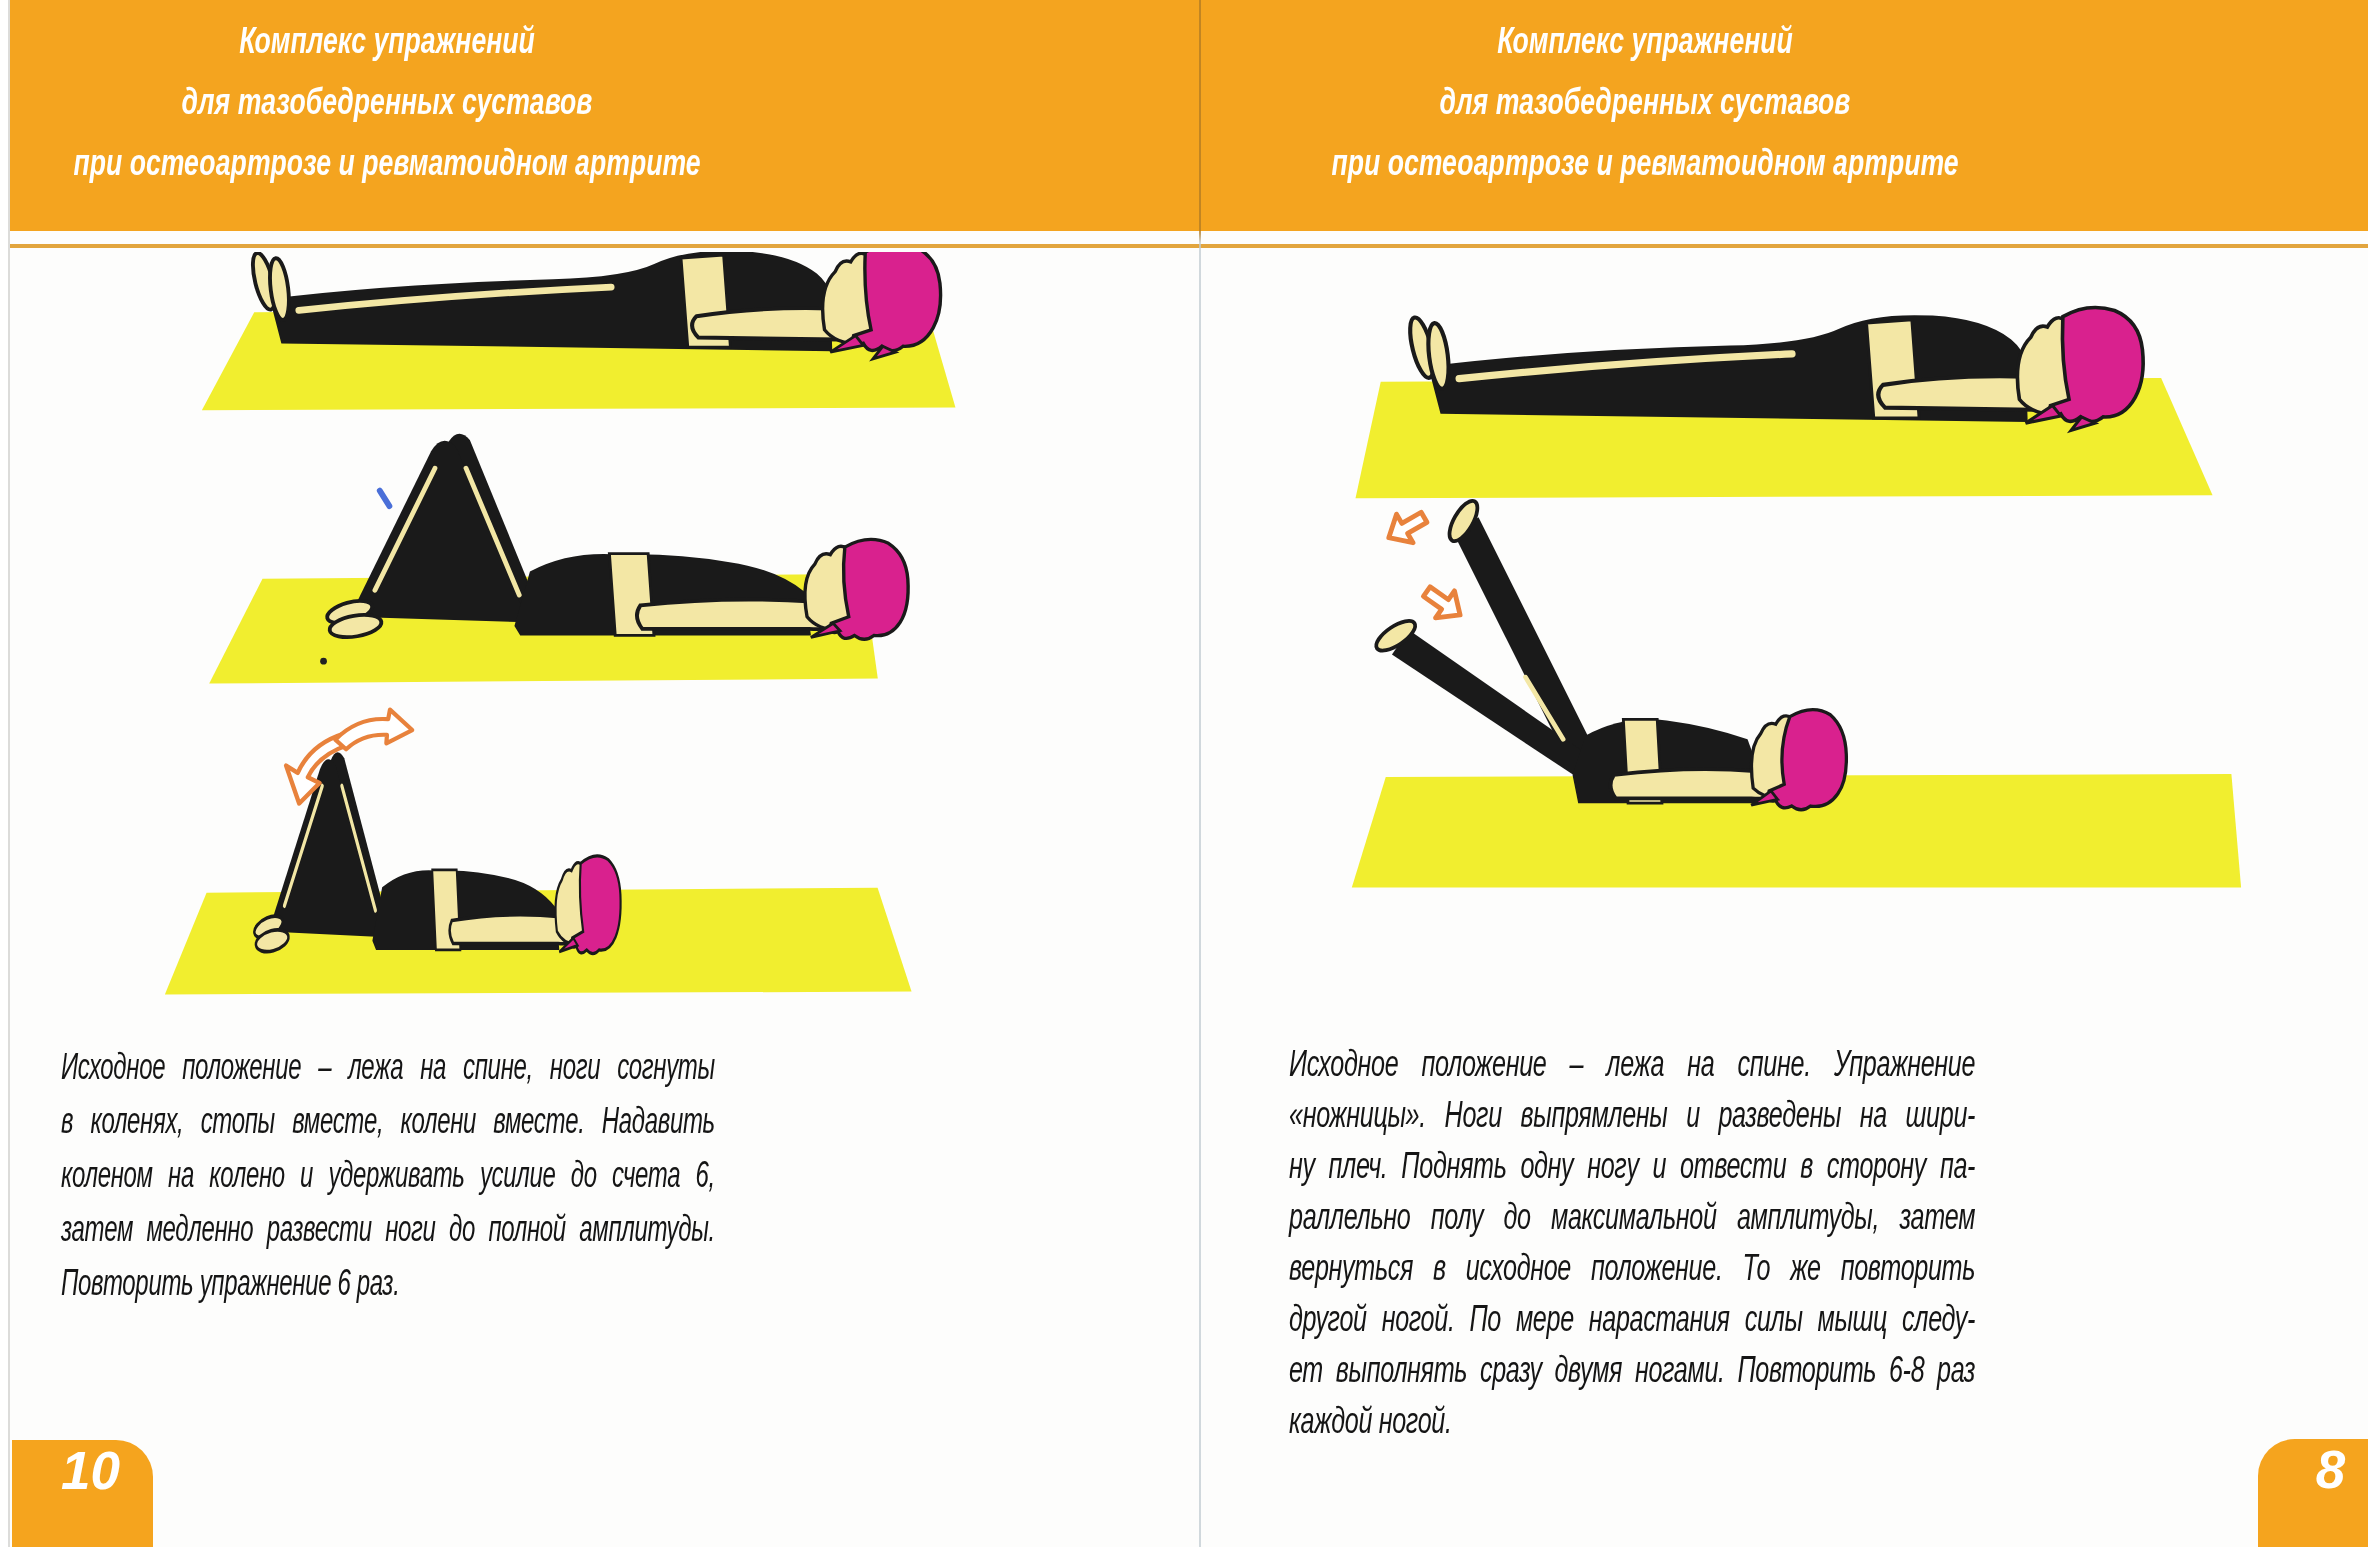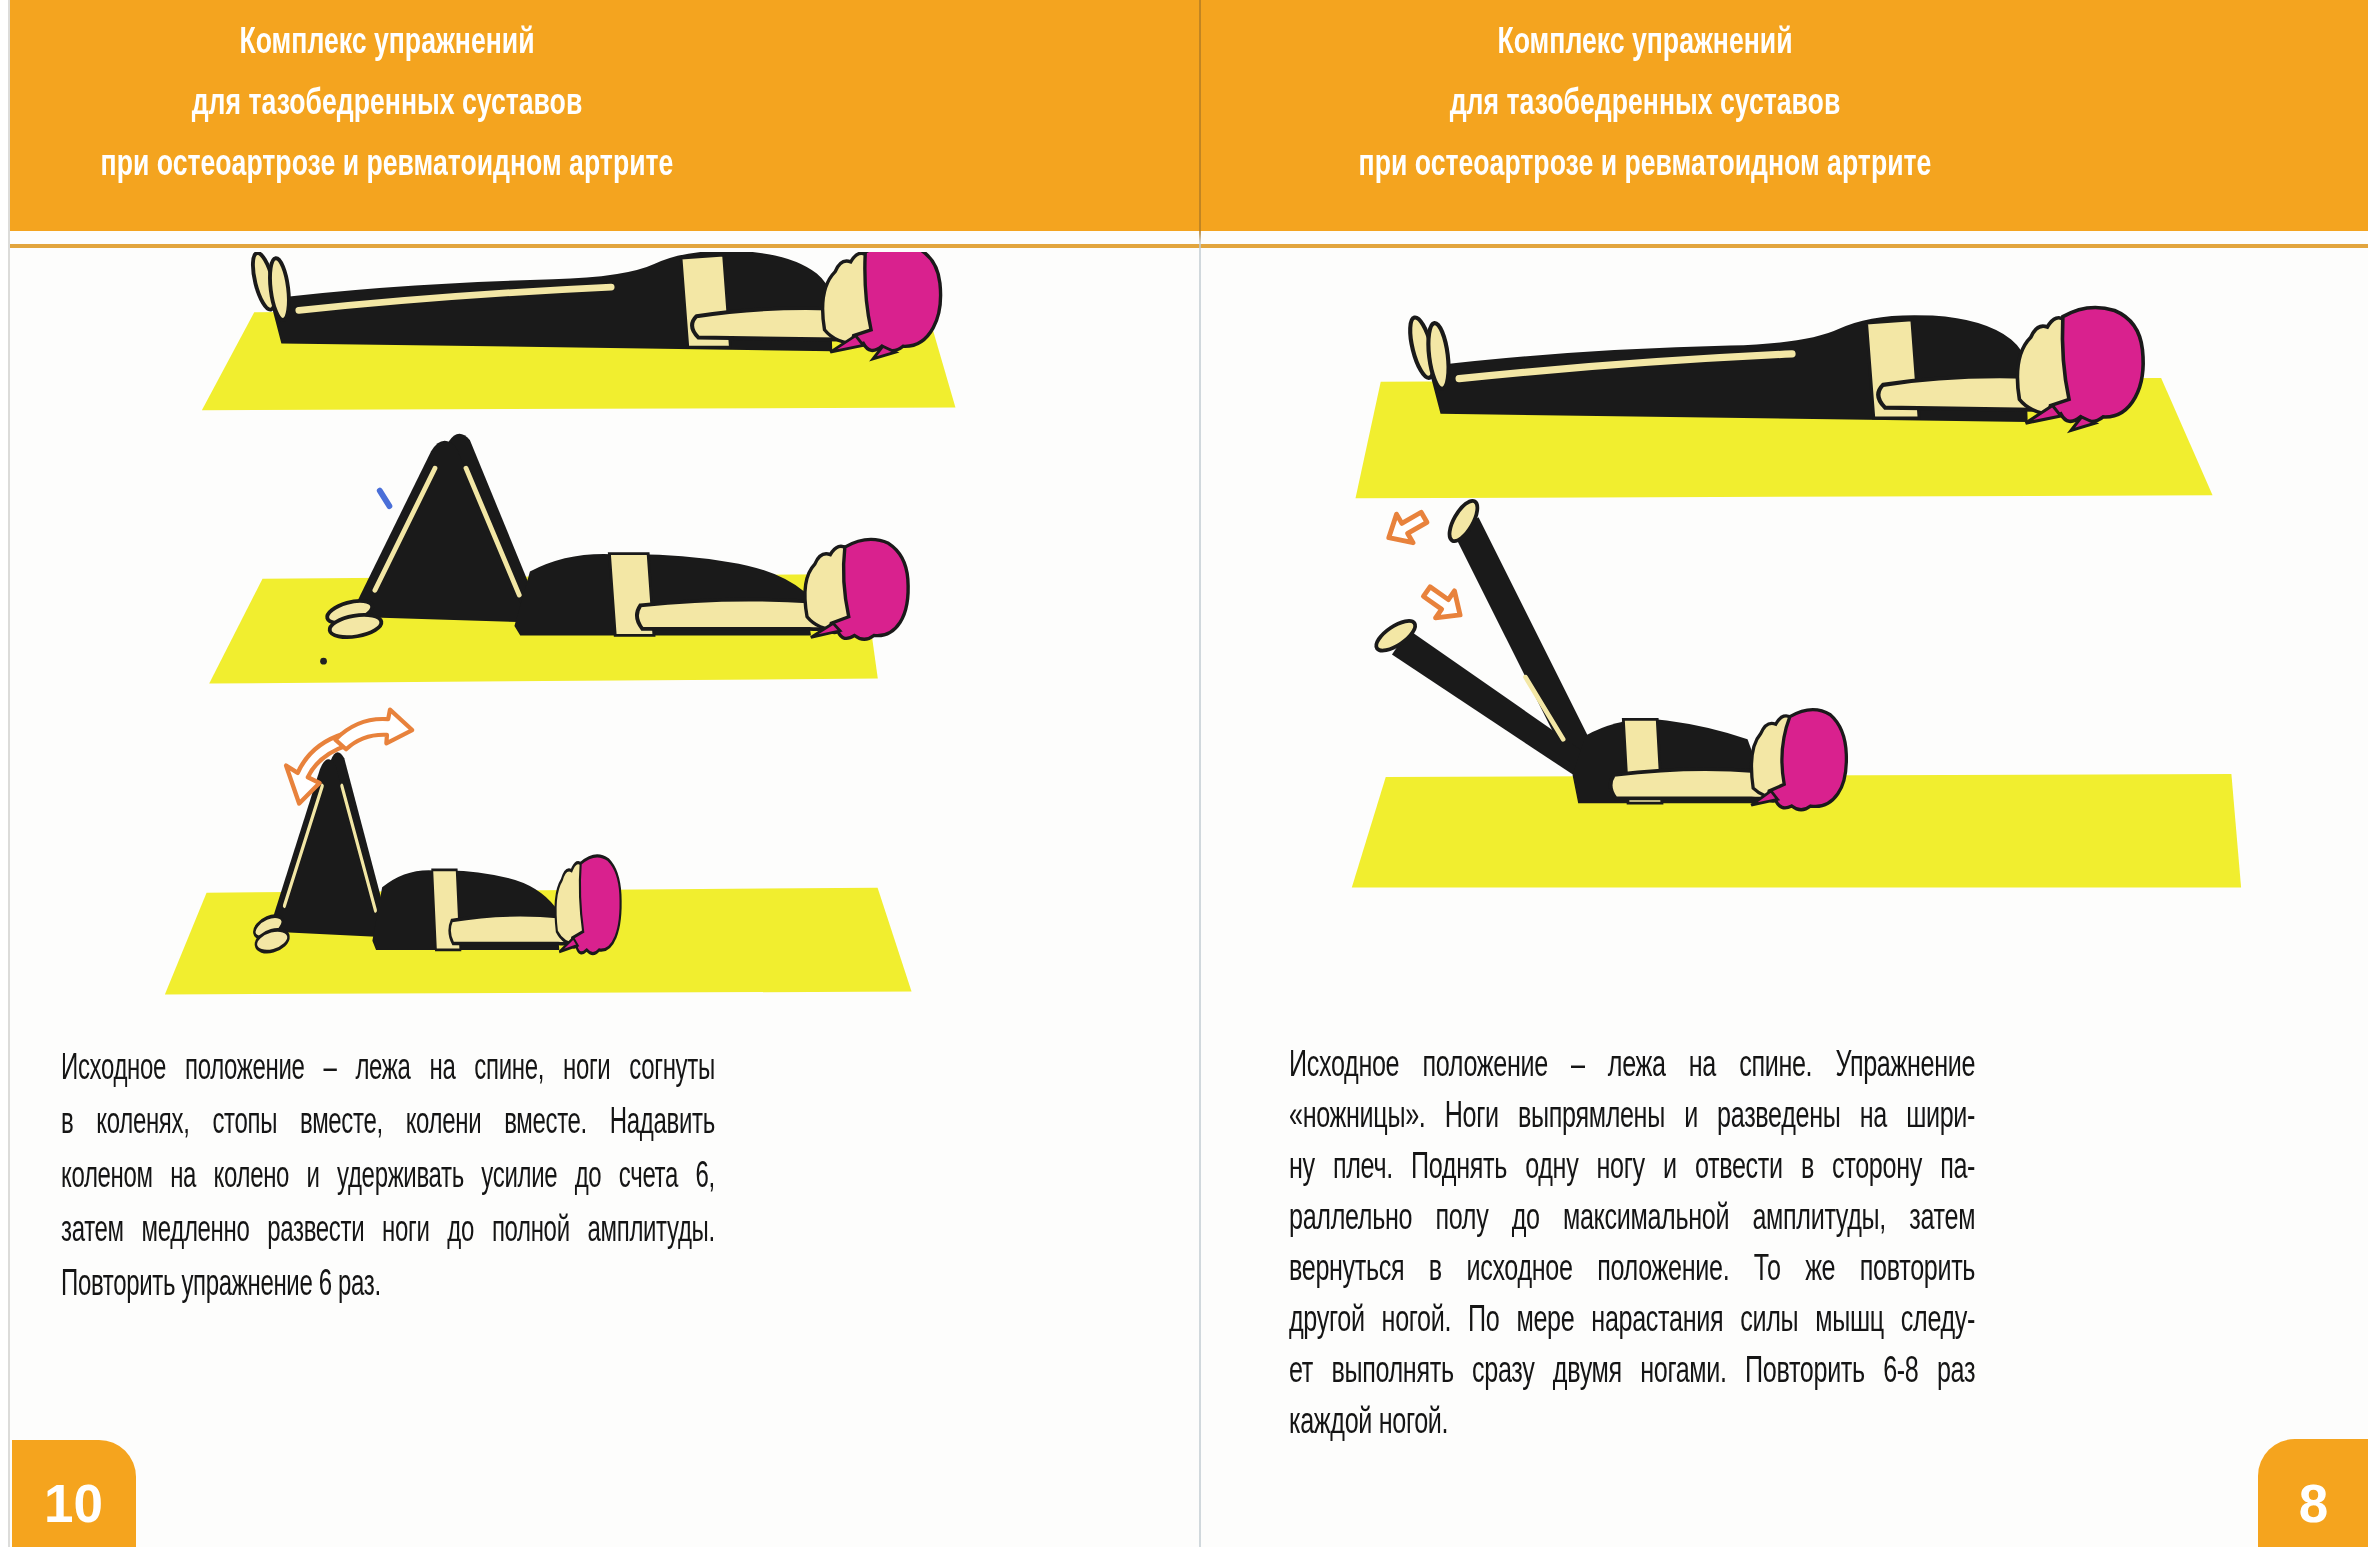--- a/index.html
+++ b/index.html
@@ -1,18 +1,18 @@
 <!DOCTYPE html>
 <html><head>
 <meta charset="utf-8">
 <style>
   html,body{margin:0;padding:0;background:#ffffff;}
   .sheet{
     position:relative;width:2369px;height:1547px;overflow:hidden;
-    background:#fdfdfc;font-family:"Liberation Sans",sans-serif;
+    background:#fdfdfc;font-family:"Liberation Sans",sans-serif;font-style:italic;
   }
   
   .scan-edge{position:absolute;left:0;top:0;width:9.7px;height:1567px;background:#ffffff;}
   .scan-edge-line{position:absolute;left:7.8px;top:0;width:1.9px;height:1567px;background:#dcdcda;}
 
   
   .banner{position:absolute;left:9.7px;top:0;width:2359px;height:231px;background:#f4a41f;}
   .header-rule{position:absolute;left:9.7px;top:244px;width:2359px;height:3.9px;background:#e2a53e;}
 
   
@@ -33,21 +33,21 @@
   
   .body-block{position:absolute;width:1009px;color:#151515;transform-origin:left top;}
   .body-left{left:61px;top:1040px;font-size:37px;line-height:54px;transform:scaleX(0.648);}
   .body-right{left:1289px;top:1038px;font-size:37px;line-height:51px;transform:scaleX(0.68);}
   .bl{text-align:justify;text-align-last:justify;letter-spacing:-0.5px;}
   .bl.last{text-align-last:left;}
 
   
   .tab{
     position:absolute;background:#f5a41e;color:#ffffff;font-weight:700;font-size:53px;
-    display:flex;align-items:center;justify-content:center;
+    display:flex;align-items:flex-start;justify-content:center;padding-left:17px;
   }
   .tab-left{left:11.6px;top:1440px;width:124px;height:127px;border-radius:0 37px 0 0;}
   .tab-right{left:2258px;top:1439px;width:111px;height:128px;border-radius:37px 0 0 0;}
 
   .illus{position:absolute;}
 </style>
 </head>
 <body>
 
 <div class="sheet">

